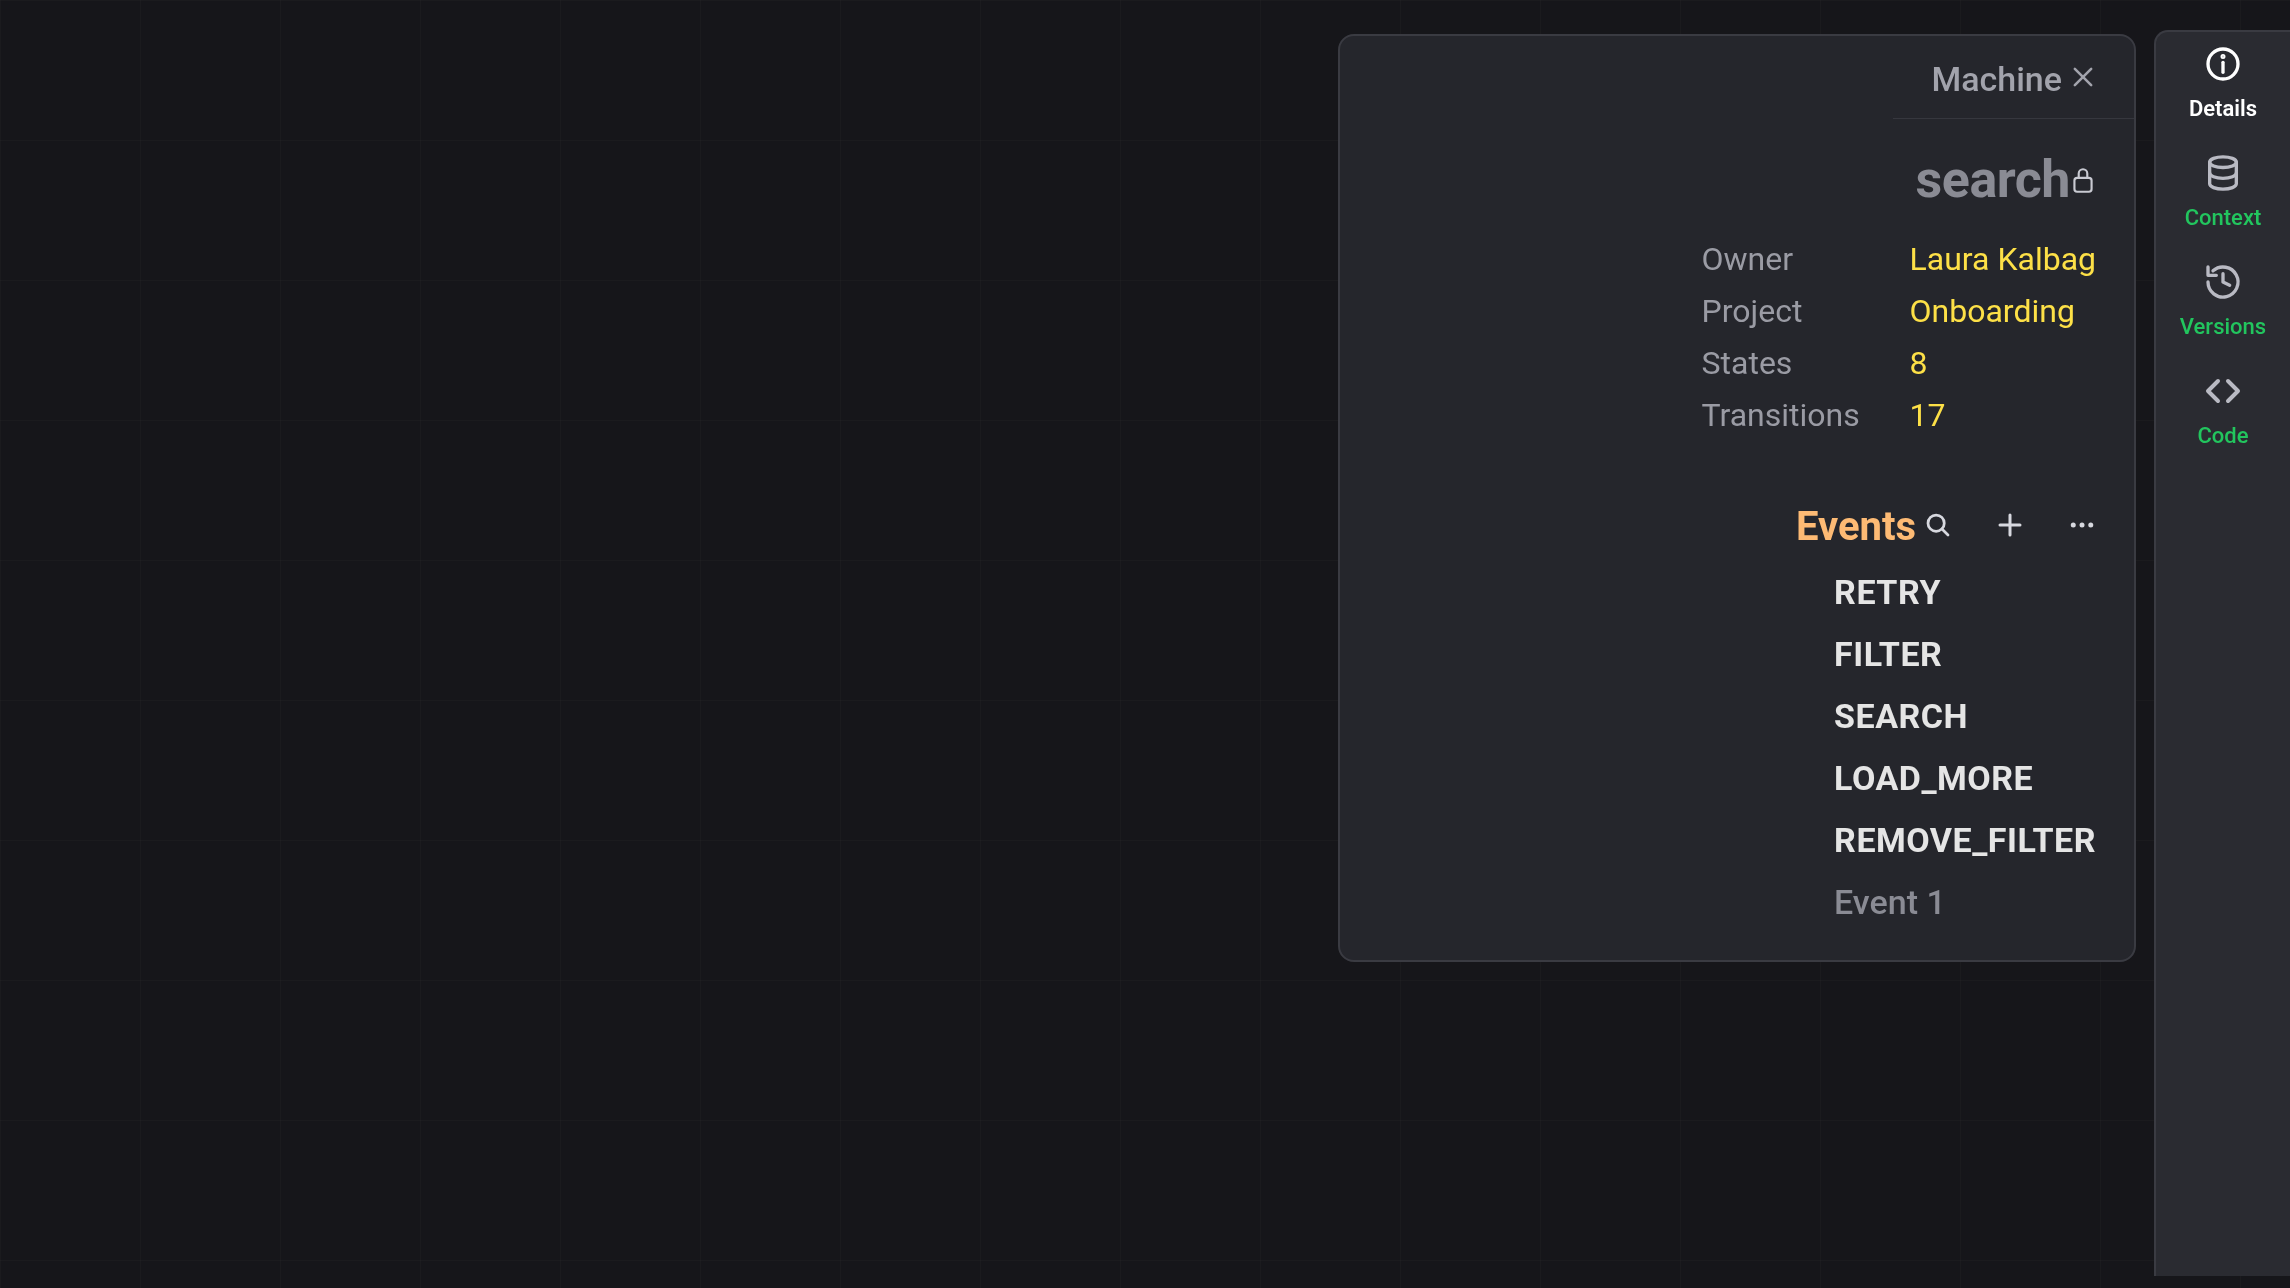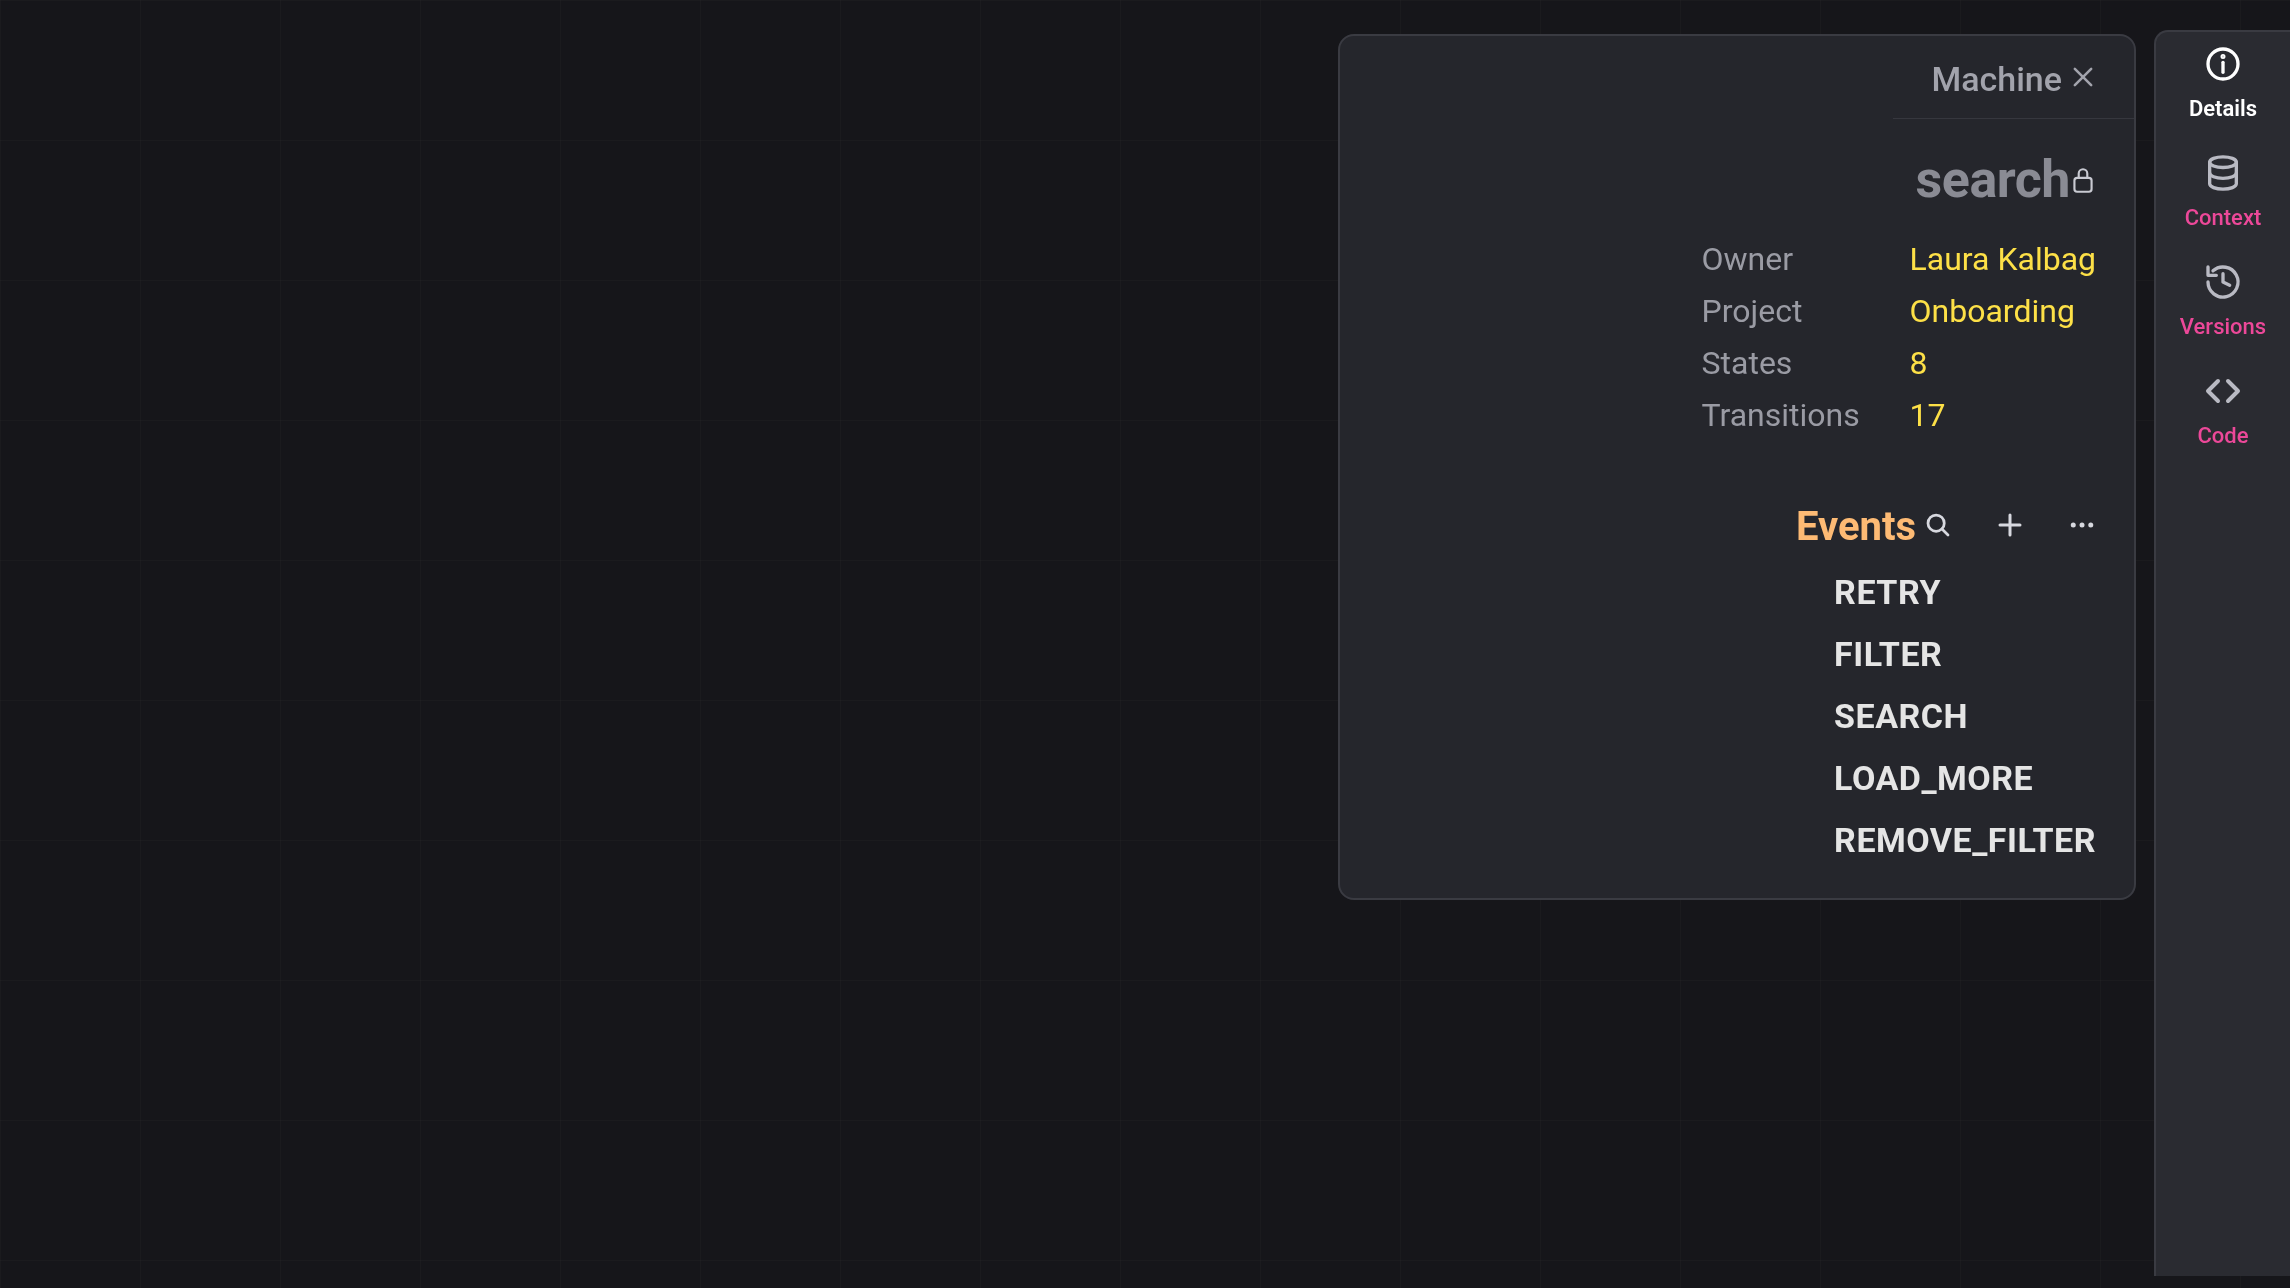--- a/index.html
+++ b/index.html
@@ -175,21 +175,21 @@
       height: 48px;
       display: flex;
       align-items: center;
       justify-content: center;
       color: #b9bac3;
     }
     .side-item.active .side-icon { color: #ffffff; }
     .side-item .side-icon svg { width: 40px; height: 40px; }
     .side-label {
       font-size: 22px;
-      color: #ec4899;
+      color: #22c55e;
       font-weight: 500;
     }
     .side-item.active .side-label { color: #ffffff; font-weight: 600; }
   </style>
 </head>
 <body>
 
 <div class="canvas"></div>
 
 <div class="panel">
@@ -266,20 +266,21 @@
       </div>
     </div>
   </div>
 
   <div class="events-list">
     <div class="event-item">RETRY</div>
     <div class="event-item">FILTER</div>
     <div class="event-item">SEARCH</div>
     <div class="event-item">LOAD_MORE</div>
     <div class="event-item">REMOVE_FILTER</div>
+    <div class="event-placeholder">Event 1</div>
   </div>
 </div>
 
 <div class="sidebar">
   <div class="side-item active">
     <span class="side-icon">
       <svg viewBox="0 0 24 24" fill="none" stroke="currentColor" stroke-width="2" stroke-linecap="round">
         <circle cx="12" cy="12" r="9"></circle>
           <line x1="12" y1="11" x2="12" y2="17"></line>
           <circle cx="12" cy="7.5" r="0.5" fill="currentColor"></circle>

